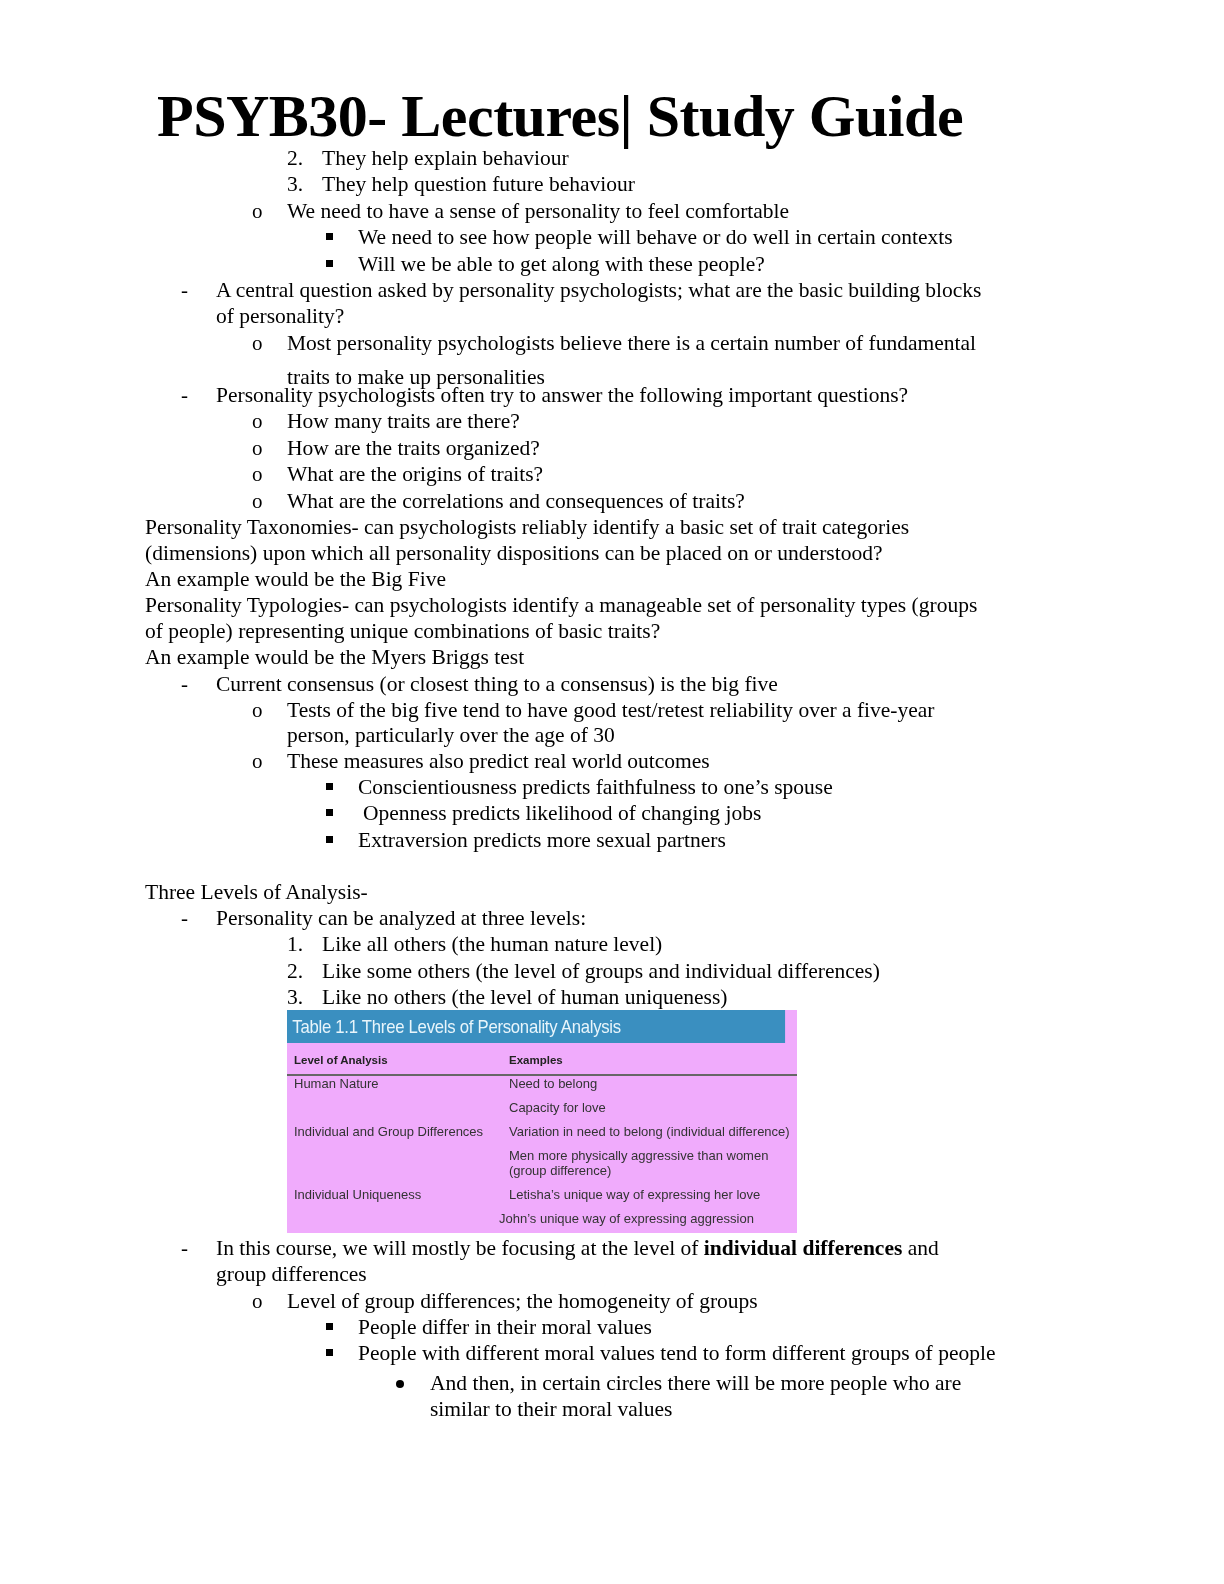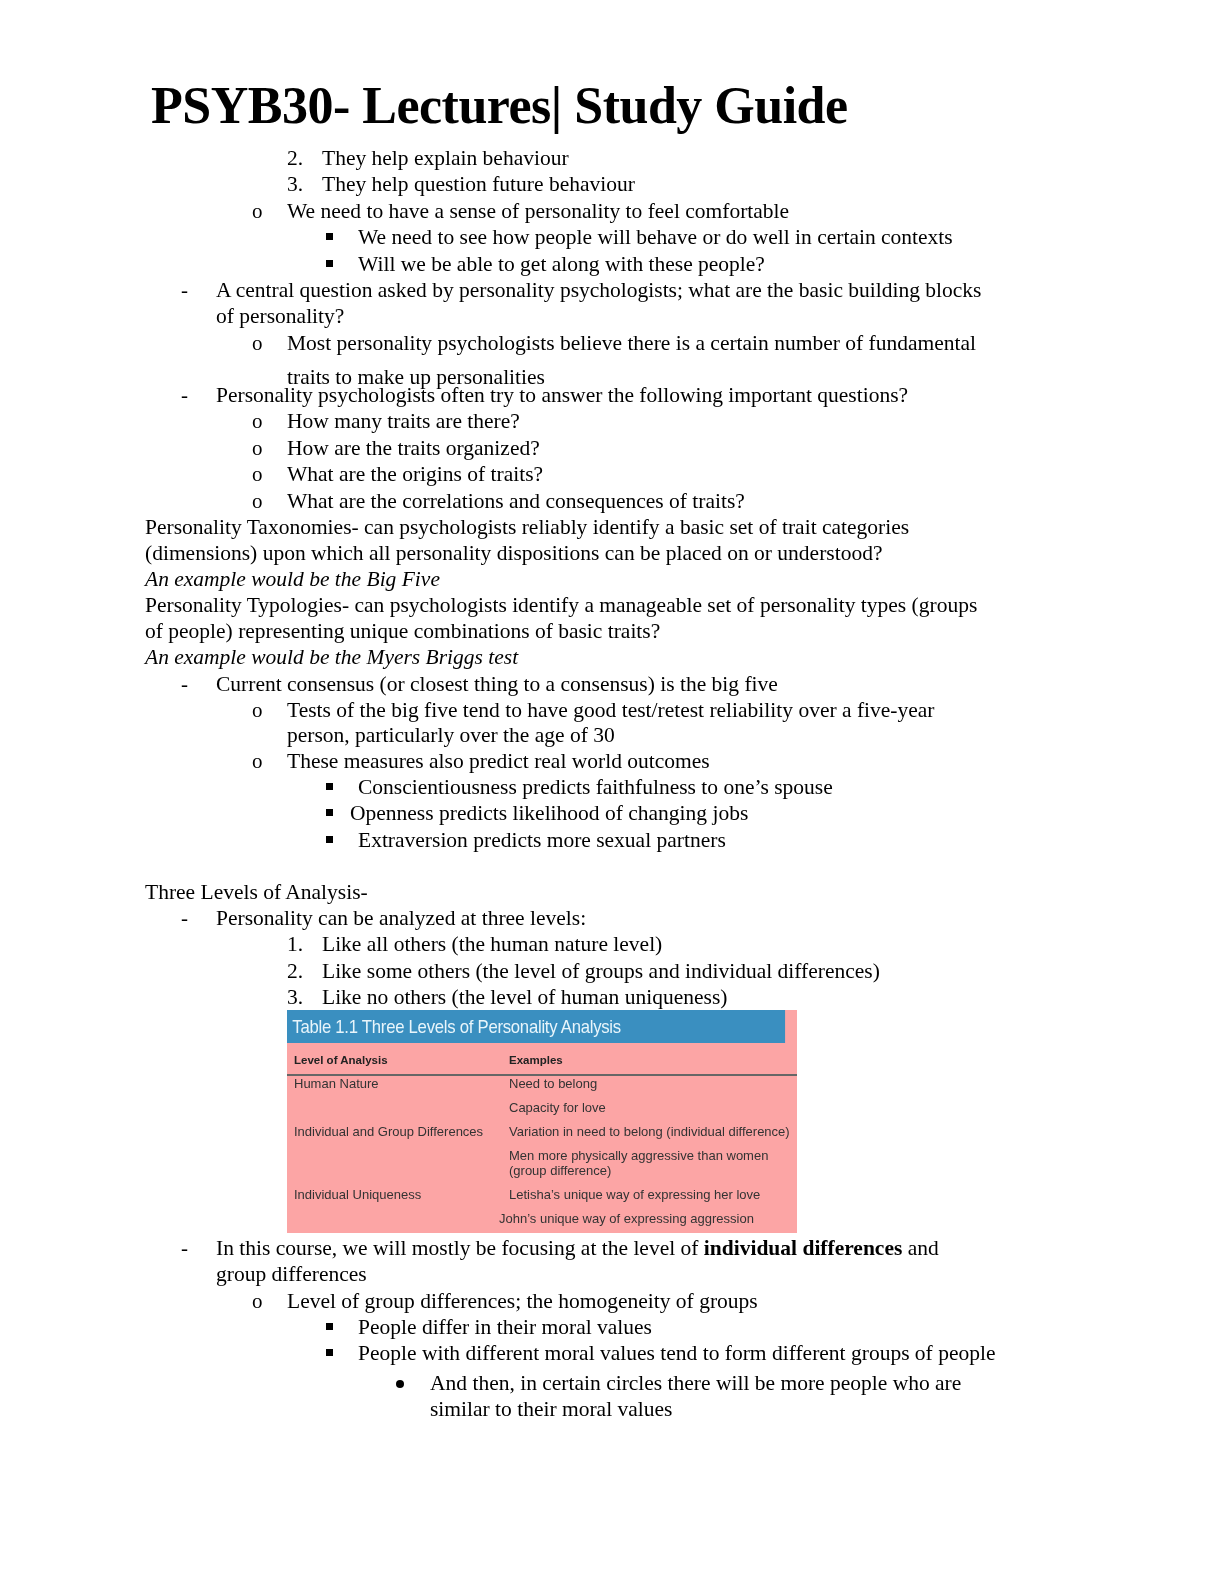--- a/index.html
+++ b/index.html
@@ -1,28 +1,28 @@
 <!DOCTYPE html>
 <html><head>
 <meta charset="utf-8">
 <style>
   html, body { margin: 0; padding: 0; background: #ffffff; }
   body { width: 1224px; height: 1584px; position: relative; overflow: hidden;
          font-family: "Liberation Serif", serif; color: #000; }
-  .title { position: absolute; left: 145px; top: 70px; font-size: 52px; font-weight: bold;
-           font-family: "Liberation Serif", serif; letter-spacing: -0.5px; margin: 6px; }
+  .title { position: absolute; left: 145px; top: 70px; font-size: 60px; font-weight: bold;
+           font-family: "Liberation Serif", serif; letter-spacing: -0.5px; margin: 12px; }
   .line { position: absolute; font-size: 21.5px; line-height: 26px; white-space: nowrap; }
   .marker { position: absolute; font-size: 21px; line-height: 26px; }
   .sq { position: absolute; width: 7px; height: 7px; background: #000; }
   .dot { position: absolute; width: 8px; height: 8px; background: #000; border-radius: 50%; }
-  .it { font-style: italic; }
+  .it { }
   b { font-weight: bold; }
 
   .tbl { position: absolute; left: 287px; top: 1010px; width: 510px; height: 223px;
-         background: #fca5a5; font-family: "Liberation Sans", sans-serif; }
+         background: #f0abfc; font-family: "Liberation Sans", sans-serif; }
   .tbl-head { background: #3a8fc0; height: 33px; color: #e8f5fb; font-size: 19px;
               line-height: 33px; padding-left: 6px; letter-spacing: -0.3px;
               font-family: "Liberation Sans", sans-serif; transform: scaleX(0.88); transform-origin: left center; width: 560px; }
   .tbl-cols { position: absolute; top: 40px; left: 0; right: 0; height: 24px;
               border-bottom: 2px solid #666; font-size: 11.5px; font-weight: bold; color: #222; }
   .tbl-cell { position: absolute; font-size: 13px; color: #333; line-height: 14px; }
 </style>
 </head>
 <body>
 
@@ -68,21 +68,21 @@
 <span class="marker" style="left:181px;top:671px">-</span>
 <span class="line" style="left:216px;top:671px">Current consensus (or closest thing to a consensus) is the big five</span>
 <span class="marker" style="left:252px;top:697px">o</span>
 <span class="line" style="left:287px;top:697px">Tests of the big five tend to have good test/retest reliability over a five-year</span>
 <span class="line" style="left:287px;top:722px">person, particularly over the age of 30</span>
 <span class="marker" style="left:252px;top:748px">o</span>
 <span class="line" style="left:287px;top:748px">These measures also predict real world outcomes</span>
 <span class="sq" style="left:326px;top:783px"></span>
 <span class="line" style="left:358px;top:774px">Conscientiousness predicts faithfulness to one’s spouse</span>
 <span class="sq" style="left:326px;top:809px"></span>
-<span class="line" style="left:350px;top:800px">Openness predicts likelihood of changing jobs</span>
+<span class="line" style="left:363px;top:800px">Openness predicts likelihood of changing jobs</span>
 <span class="sq" style="left:326px;top:836px"></span>
 <span class="line" style="left:358px;top:827px">Extraversion predicts more sexual partners</span>
 
 <span class="line" style="left:145px;top:879px">Three Levels of Analysis-</span>
 <span class="marker" style="left:181px;top:905px">-</span>
 <span class="line" style="left:216px;top:905px">Personality can be analyzed at three levels:</span>
 <span class="line" style="left:287px;top:931px">1.</span>
 <span class="line" style="left:322px;top:931px">Like all others (the human nature level)</span>
 <span class="line" style="left:287px;top:958px">2.</span>
 <span class="line" style="left:322px;top:958px">Like some others (the level of groups and individual differences)</span>

